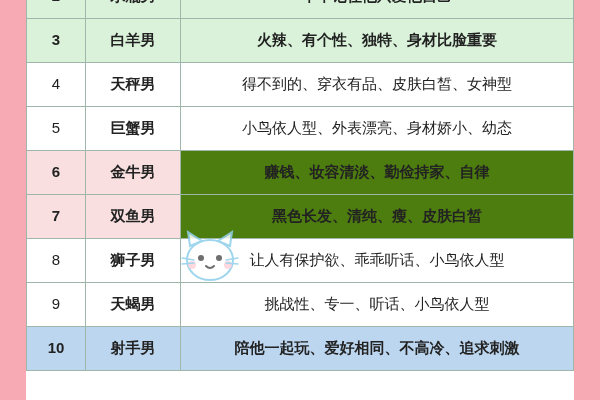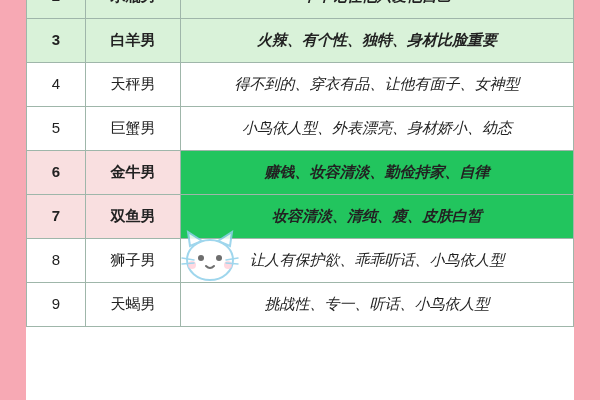--- a/index.html
+++ b/index.html
@@ -49,29 +49,29 @@
     line-height: 1.25;
     white-space: nowrap;
   }
   td.col-rank {
     width: 58px;
     font-size: 15px;
   }
   td.col-sign {
     width: 94px;
     font-size: 15px;
+    font-weight: bold;
   }
   td.col-desc {
     font-size: 15px;
-    font-style: italic;
   }
   
   .tint-green td { background: #d9f2d9; }
   .tint-white td { background: #ffffff; }
-  .tint-pink  td { background: #22c55e; }
+  .tint-pink  td { background: #4d7c0f; }
   .tint-blue  td { background: #bcd6f0; }
 
   .tint-green td.col-rank, .tint-green td.col-sign { background: #d9f2d9; }
   .tint-pink td.col-rank,  .tint-pink td.col-sign  { background: #f9dfe0; }
 
   
   .bold td { font-weight: bold; }
 
   
   .watermark {
@@ -106,46 +106,51 @@
           <td class="col-desc">牢牢记住他只爱他自己</td>
         </tr>
         <tr class="tint-green bold">
           <td class="col-rank">3</td>
           <td class="col-sign">白羊男</td>
           <td class="col-desc">火辣、有个性、独特、身材比脸重要</td>
         </tr>
         <tr class="tint-white">
           <td class="col-rank">4</td>
           <td class="col-sign">天秤男</td>
-          <td class="col-desc">得不到的、穿衣有品、让他有面子、女神型</td>
+          <td class="col-desc">得不到的、穿衣有品、皮肤白皙、女神型</td>
         </tr>
         <tr class="tint-white">
           <td class="col-rank">5</td>
           <td class="col-sign">巨蟹男</td>
           <td class="col-desc">小鸟依人型、外表漂亮、身材娇小、幼态</td>
         </tr>
         <tr class="tint-pink bold">
           <td class="col-rank">6</td>
           <td class="col-sign">金牛男</td>
           <td class="col-desc">赚钱、妆容清淡、勤俭持家、自律</td>
         </tr>
         <tr class="tint-pink bold">
           <td class="col-rank">7</td>
           <td class="col-sign">双鱼男</td>
-          <td class="col-desc">妆容清淡、清纯、瘦、皮肤白皙</td>
+          <td class="col-desc">黑色长发、清纯、瘦、皮肤白皙</td>
         </tr>
         <tr class="tint-white">
           <td class="col-rank">8</td>
           <td class="col-sign">狮子男</td>
           <td class="col-desc">让人有保护欲、乖乖听话、小鸟依人型</td>
         </tr>
         <tr class="tint-white">
           <td class="col-rank">9</td>
           <td class="col-sign">天蝎男</td>
           <td class="col-desc">挑战性、专一、听话、小鸟依人型</td>
+        </tr>
+        <tr class="tint-blue bold">
+          <td class="col-rank">10</td>
+          <td class="col-sign">射手男</td>
+          <td class="col-desc">陪他一起玩、爱好相同、不高冷、追求刺激</td>
         </tr>
       </tbody>
     </table>
 
     <svg class="watermark" viewBox="0 0 64 58">
       <path d="M12 18 L10 4 L24 13 Z" fill="#ffffff" stroke="#8fd0ea" stroke-width="2"></path>
       <path d="M52 18 L54 4 L40 13 Z" fill="#ffffff" stroke="#8fd0ea" stroke-width="2"></path>
       <ellipse cx="32" cy="32" rx="23" ry="20" fill="#ffffff" stroke="#8fd0ea" stroke-width="2"></ellipse>
       <circle cx="23" cy="30" r="3" fill="#555555"></circle>
       <circle cx="41" cy="30" r="3" fill="#555555"></circle>

